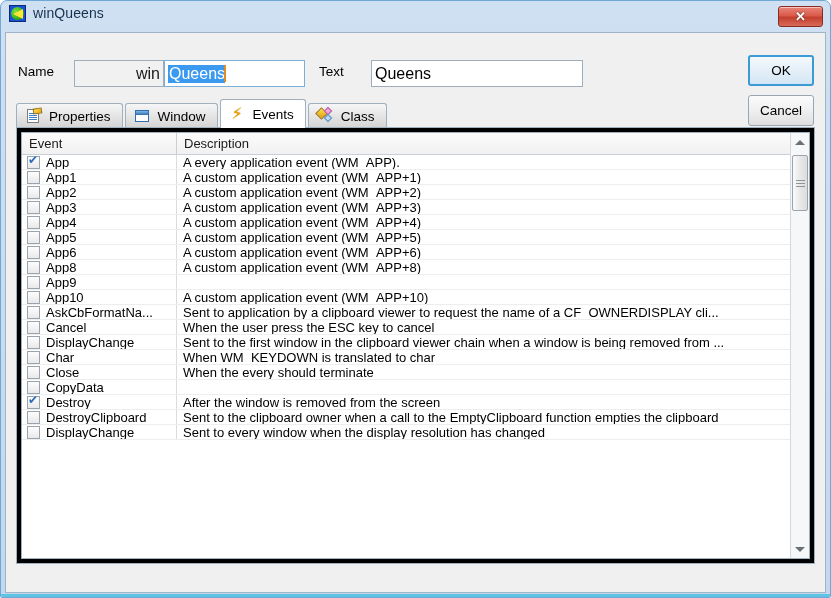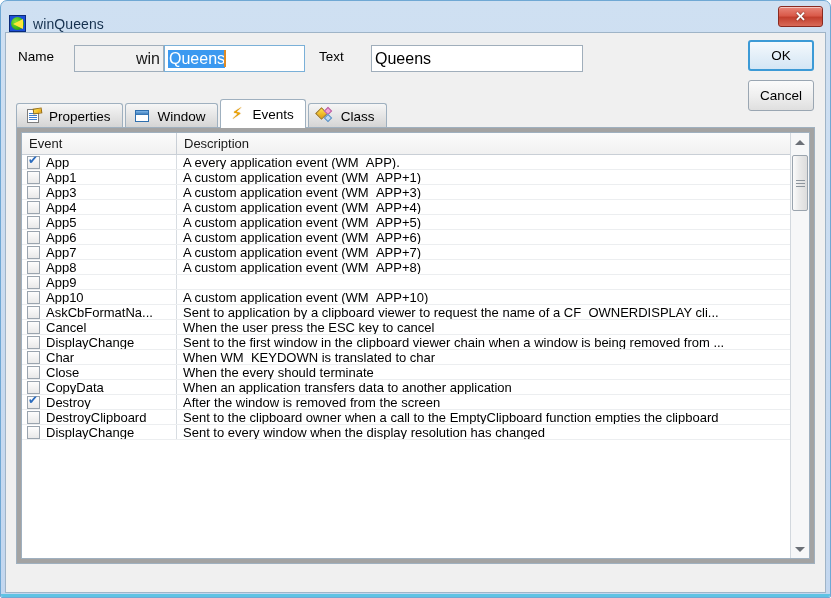--- a/index.html
+++ b/index.html
@@ -24,21 +24,21 @@
   }
   #window::after{
     content:""; position:absolute; left:0; right:0; bottom:0; height:3px;
     background:#5fc3e4; border-radius:0 0 2px 2px;
   }
 
   
   #titlebar {
     height: 27px; flex: 0 0 27px;
     position: relative;
-    display: flex; align-items: flex-end;
+    display: flex; align-items: flex-start;
     padding-left: 4px;
   }
   #app-icon {
     width: 17px; height: 17px;
     background: #1b4fd8;
     border: 1px solid #0a2a7a;
     position: relative; flex: 0 0 17px;
     margin-right: 7px;
   }
   #app-icon .g {
@@ -77,21 +77,21 @@
   #client {
     flex: 1 1 auto;
     background: #f0f0f0;
     border: 1px solid #9fb4c7;
     position: relative;
     padding: 0;
   }
 
   
   #form-row {
-    position: absolute; left: 0; top: 0; right: 0; height: 58px;
+    position: absolute; left: 0; top: 15px; right: 0; height: 58px;
   }
   .lbl { position: absolute; font-size: 13.5px; color: #000; }
   #lbl-name { left: 12px; top: 16px; }
   #lbl-text { left: 313px; top: 16px; }
 
   .tfield {
     position: absolute;
     height: 27px;
     border: 1px solid #a0aebb;
     background: #ffffff;
@@ -194,21 +194,21 @@
   .ic-cls { position:absolute; left:0; top:0; width:17px; height:16px; }
   .ic-cls s { position:absolute; width:9px; height:9px; transform:rotate(45deg);
               display:block; text-decoration:none; }
   .ic-cls s.d1 { left:0px; top:1px; background:linear-gradient(135deg,#ffe24a,#e09a10); border:1px solid #9a6d0a; }
   .ic-cls s.d2 { left:8px; top:0px; width:6px; height:6px; background:#f2a6d6; border:1px solid #b85fa0; }
   .ic-cls s.d3 { left:8px; top:7px; width:6px; height:6px; background:#bcd9f5; border:1px solid #5a8fc0; }
 
   
   #tabpage {
     position: absolute; left: 10px; top: 94px; right: 10px; bottom: 28px;
-    background: #a3a3a3;
+    background: #000000;
     border: 1px solid #9fb0bf;
   }
   #grid-wrap {
     position: absolute; left: 4px; top: 4px; right: 4px; bottom: 4px;
     border: 1px solid #9fb0bf;
     background: #ffffff;
     overflow: hidden;
     display: flex;
   }
   #grid { flex: 1 1 auto; position: relative; overflow: hidden; }
@@ -385,20 +385,27 @@
               <div class="grow">
                 <div class="cell1">
                   <span class="cbox"></span>
                   <span>App1</span>
                 </div>
                 <div class="cell2">A custom application event (WM_APP+1)</div>
               </div>
               <div class="grow">
                 <div class="cell1">
                   <span class="cbox"></span>
+                  <span>App2</span>
+                </div>
+                <div class="cell2">A custom application event (WM_APP+2)</div>
+              </div>
+              <div class="grow">
+                <div class="cell1">
+                  <span class="cbox"></span>
                   <span>App3</span>
                 </div>
                 <div class="cell2">A custom application event (WM_APP+3)</div>
               </div>
               <div class="grow">
                 <div class="cell1">
                   <span class="cbox"></span>
                   <span>App4</span>
                 </div>
                 <div class="cell2">A custom application event (WM_APP+4)</div>
@@ -413,27 +420,20 @@
               <div class="grow">
                 <div class="cell1">
                   <span class="cbox"></span>
                   <span>App6</span>
                 </div>
                 <div class="cell2">A custom application event (WM_APP+6)</div>
               </div>
               <div class="grow">
                 <div class="cell1">
                   <span class="cbox"></span>
-                  <span>App7</span>
-                </div>
-                <div class="cell2">A custom application event (WM_APP+7)</div>
-              </div>
-              <div class="grow">
-                <div class="cell1">
-                  <span class="cbox"></span>
                   <span>App8</span>
                 </div>
                 <div class="cell2">A custom application event (WM_APP+8)</div>
               </div>
               <div class="grow">
                 <div class="cell1">
                   <span class="cbox"></span>
                   <span>App9</span>
                 </div>
               </div>
@@ -477,21 +477,20 @@
                   <span class="cbox"></span>
                   <span>Close</span>
                 </div>
                 <div class="cell2">When the every should terminate</div>
               </div>
               <div class="grow">
                 <div class="cell1">
                   <span class="cbox"></span>
                   <span>CopyData</span>
                 </div>
-                <div class="cell2">When an application transfers data to another application</div>
               </div>
               <div class="grow">
                 <div class="cell1">
                   <span class="cbox on"></span>
                   <span>Destroy</span>
                 </div>
                 <div class="cell2">After the window is removed from the screen</div>
               </div>
               <div class="grow">
                 <div class="cell1">

